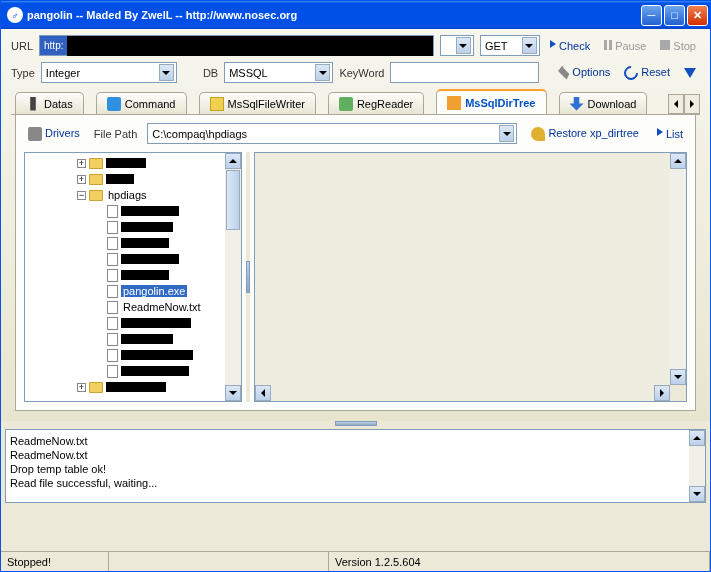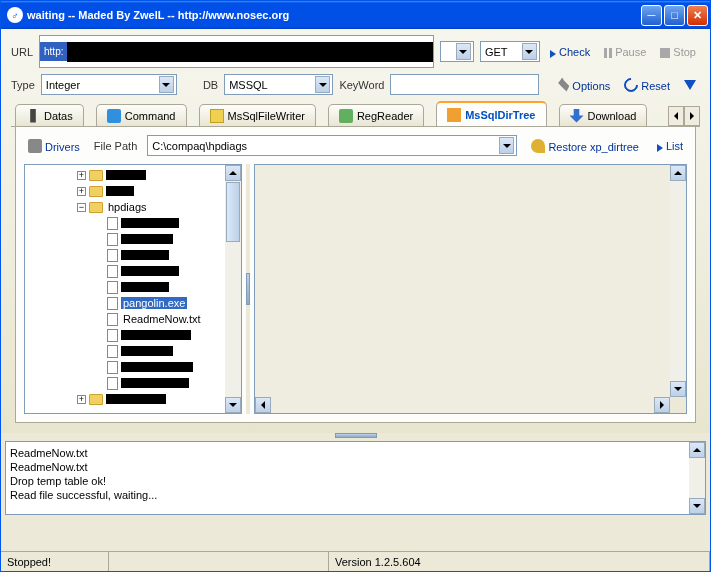--- a/index.html
+++ b/index.html
@@ -8,27 +8,27 @@
 .titlebar { height: 28px; background: linear-gradient(to bottom, #3c8cf0 0%, #0050e8 8%, #0050e8 92%, #0040c0 100%); display: flex; align-items: center; padding: 0 2px 0 6px; color: #fff; font-weight: bold; }
 .titlebar .icon { width: 16px; height: 16px; margin-right: 4px; background: #fff; border-radius: 50%; display: flex; align-items: center; justify-content: center; color: #0050e8; font-size: 10px; }
 .titlebar .title { flex: 1; }
 .winbtns { display: flex; gap: 2px; }
 .winbtn { width: 21px; height: 21px; border: 1px solid #fff; border-radius: 3px; display: flex; align-items: center; justify-content: center; color: #fff; font-weight: bold; }
 .winbtn.min, .winbtn.max { background: linear-gradient(#6fa6f0, #2060d0); }
 .winbtn.close { background: linear-gradient(#f08050, #d03000); }
 .toolbar-area { background: linear-gradient(to bottom, #f7f6ee, #e8e5cf); padding: 6px 10px; }
 .row { display: flex; align-items: center; gap: 6px; margin-bottom: 6px; }
 .lbl { color: #333; }
-.urlbox { flex: 1; height: 33px; border: 1px solid #7f9db9; background: #fff; display: flex; align-items: center; }
+.urlbox { flex: 1; height: 21px; border: 1px solid #7f9db9; background: #fff; display: flex; align-items: center; }
 .urlbox .proto { background: #3060c0; color: #fff; padding: 0 4px; height: 19px; line-height: 19px; font-size: 10px; }
 .urlbox .redact { flex: 1; height: 20px; background: #000; }
 .dropdown { height: 21px; border: 1px solid #7f9db9; background: #fff; display: flex; align-items: center; padding: 0 2px 0 4px; }
 .dropdown .arrow { margin-left: auto; width: 15px; height: 17px; background: linear-gradient(#dce8f8, #bcd0e8); border: 1px solid #9ab; display: flex; align-items: center; justify-content: center; }
 .textinput { height: 21px; border: 1px solid #7f9db9; background: #fff; }
-.btn { display: flex; align-items: flex-end; gap: 3px; padding: 2px 4px; color: #003399; cursor: default; }
+.btn { display: flex; align-items: flex-start; gap: 3px; padding: 2px 4px; color: #003399; cursor: default; }
 .btn.disabled { color: #999; }
 .tri-right { width: 0; height: 0; border-top: 4px solid transparent; border-bottom: 4px solid transparent; border-left: 6px solid #1050c0; }
 .sq { width: 10px; height: 10px; background: #a8a8a8; }
 .pausebars { display: flex; gap: 2px; }
 .pausebars span { width: 3px; height: 10px; background: #a8a8a8; }
 .wrench { width: 14px; height: 14px; background: #888; clip-path: polygon(50% 0, 60% 20%, 100% 60%, 80% 100%, 40% 60%, 20% 40%); }
 .reset-ic { width: 14px; height: 14px; border: 2px solid #1050c0; border-radius: 50%; border-top-color: transparent; transform: rotate(45deg); }
 .bigarrow { width: 0; height: 0; border-left: 6px solid transparent; border-right: 6px solid transparent; border-top: 10px solid #1050c0; }
 .tabstrip { display: flex; align-items: flex-end; height: 26px; border-bottom: 1px solid #aca899; padding-left: 4px; }
 .tab { height: 22px; border: 1px solid #aca899; border-bottom: none; border-radius: 5px 5px 0 0; background: linear-gradient(#fdfdfb, #e8e5d2); padding: 0 10px; display: flex; align-items: center; gap: 4px; margin-right: 12px; }
@@ -79,21 +79,21 @@
 .tri-u { width: 0; height: 0; border-left: 4px solid transparent; border-right: 4px solid transparent; border-bottom: 4px solid #000; }
 .tri-l { width: 0; height: 0; border-top: 4px solid transparent; border-bottom: 4px solid transparent; border-right: 4px solid #000; }
 .tri-r { width: 0; height: 0; border-top: 4px solid transparent; border-bottom: 4px solid transparent; border-left: 4px solid #000; }
 </style>
 </head>
 <body>
 
 <div class="window">
   <div class="titlebar">
     <div class="icon">♂</div>
-    <div class="title">waiting -- Maded By ZwelL -- http://www.nosec.org</div>
+    <div class="title">pangolin -- Maded By ZwelL -- http://www.nosec.org</div>
     <div class="winbtns">
       <div class="winbtn min">─</div>
       <div class="winbtn max">□</div>
       <div class="winbtn close">✕</div>
     </div>
   </div>
 
   <div class="toolbar-area">
     <div class="row">
       <span class="lbl">URL</span>

